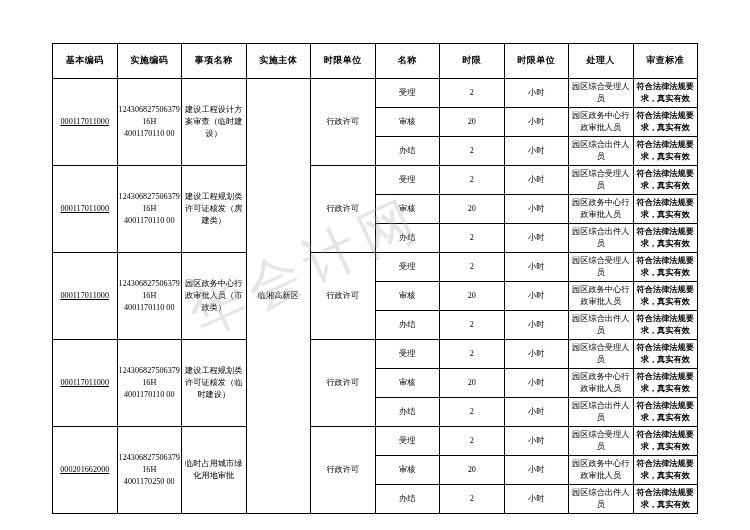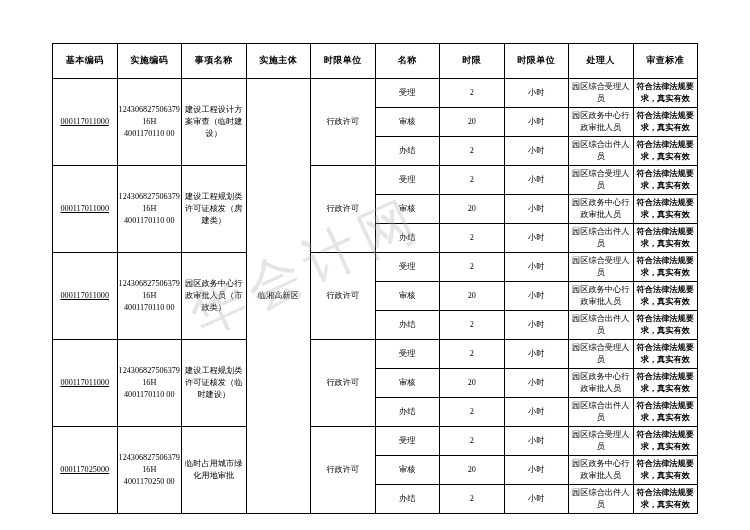--- a/index.html
+++ b/index.html
@@ -196,21 +196,21 @@
           <td class="c-standard row-cell">符合法律法规要求，真实有效</td>
         </tr>
         <tr>
           <td class="c-step row-cell">办结</td>
           <td class="c-limit row-cell">2</td>
           <td class="c-unit row-cell">小时</td>
           <td class="c-handler row-cell">园区综合出件人员</td>
           <td class="c-standard row-cell">符合法律法规要求，真实有效</td>
         </tr>
         <tr>
-          <td class="c-code row-cell" rowspan="3">000117025000</td>
+          <td class="c-code row-cell" rowspan="3">000201662000</td>
           <td class="c-impl row-cell" rowspan="3"><span>12430682750637916H</span><br><span>4001170250 00</span></td>
           <td class="c-name row-cell" rowspan="3">临时占用城市绿化用地审批</td>
           <td class="c-type row-cell" rowspan="3">行政许可</td>
           <td class="c-step row-cell">受理</td>
           <td class="c-limit row-cell">2</td>
           <td class="c-unit row-cell">小时</td>
           <td class="c-handler row-cell">园区综合受理人员</td>
           <td class="c-standard row-cell">符合法律法规要求，真实有效</td>
         </tr>
         <tr>

